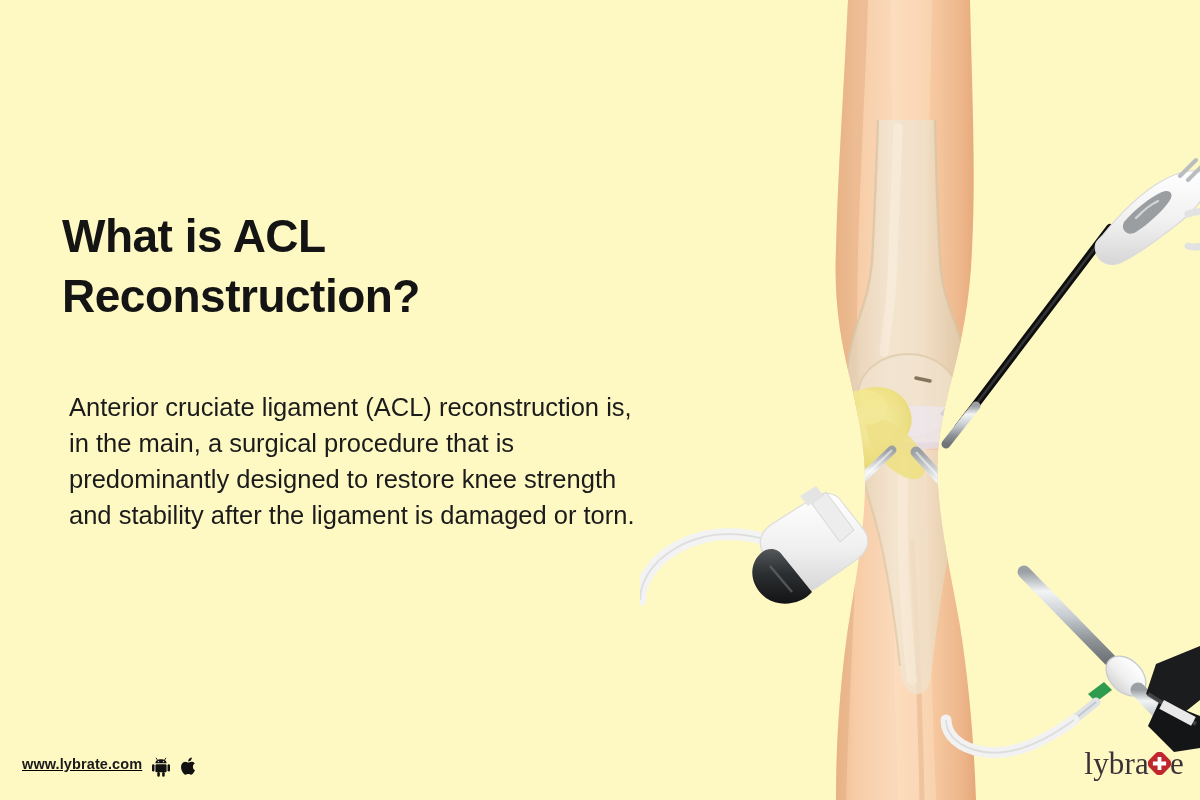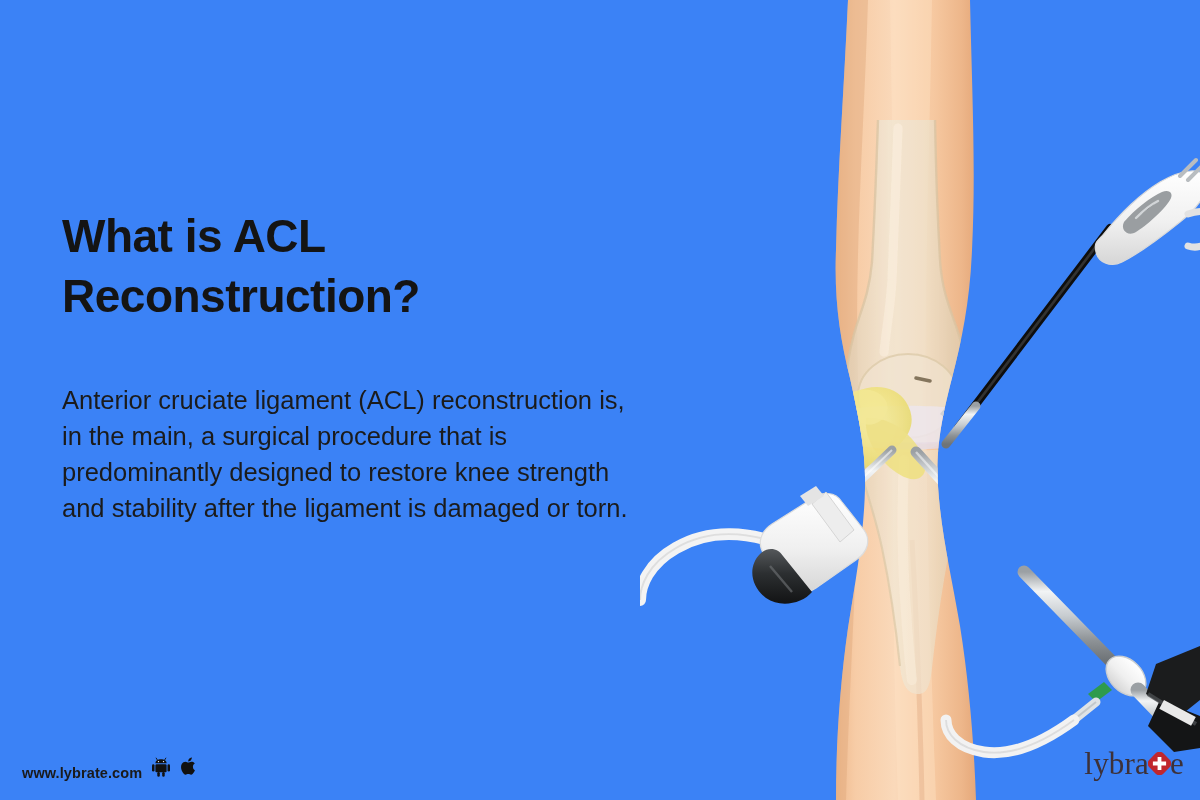--- a/index.html
+++ b/index.html
@@ -8,58 +8,59 @@
   }
   body {
     width: 1200px; height: 800px;
     overflow: hidden;
     font-family: "Liberation Sans", sans-serif;
     position: relative;
   }
   #canvas {
     position: relative;
     width: 1200px; height: 800px;
-    background: #3b82f6;
+    background: #fef9c3;
     overflow: hidden;
   }
 
   
   .text-col {
     position: absolute;
     left: 62px; top: 206px;
     width: 600px;
   }
   .headline {
     font-family: "Liberation Sans", sans-serif;
     font-weight: 700;
     font-size: 46px;
     line-height: 60px;
     letter-spacing: -0.5px;
     color: #141414;
     margin: 0;
     max-width: 420px;
   }
   .body-copy {
-    margin: 0;
+    margin: 7px;
     padding-top: 56px;
     font-family: "Liberation Sans", sans-serif;
     font-weight: 400;
     font-size: 25.5px;
     line-height: 36px;
     color: #1b1b1b;
     max-width: 586px;
   }
 
   
   .footer {
     position: absolute;
     left: 22px; top: 756px;
     display: flex;
-    align-items: flex-end;
+    align-items: flex-start;
     gap: 9px;
+    text-decoration: underline;
   }
   .footer-url {
     font-family: "Liberation Sans", sans-serif;
     font-weight: 700;
     font-size: 14.5px;
     color: #1a1a1a;
     letter-spacing: 0.1px;
   }
   .store-icon { display: block; }
 

